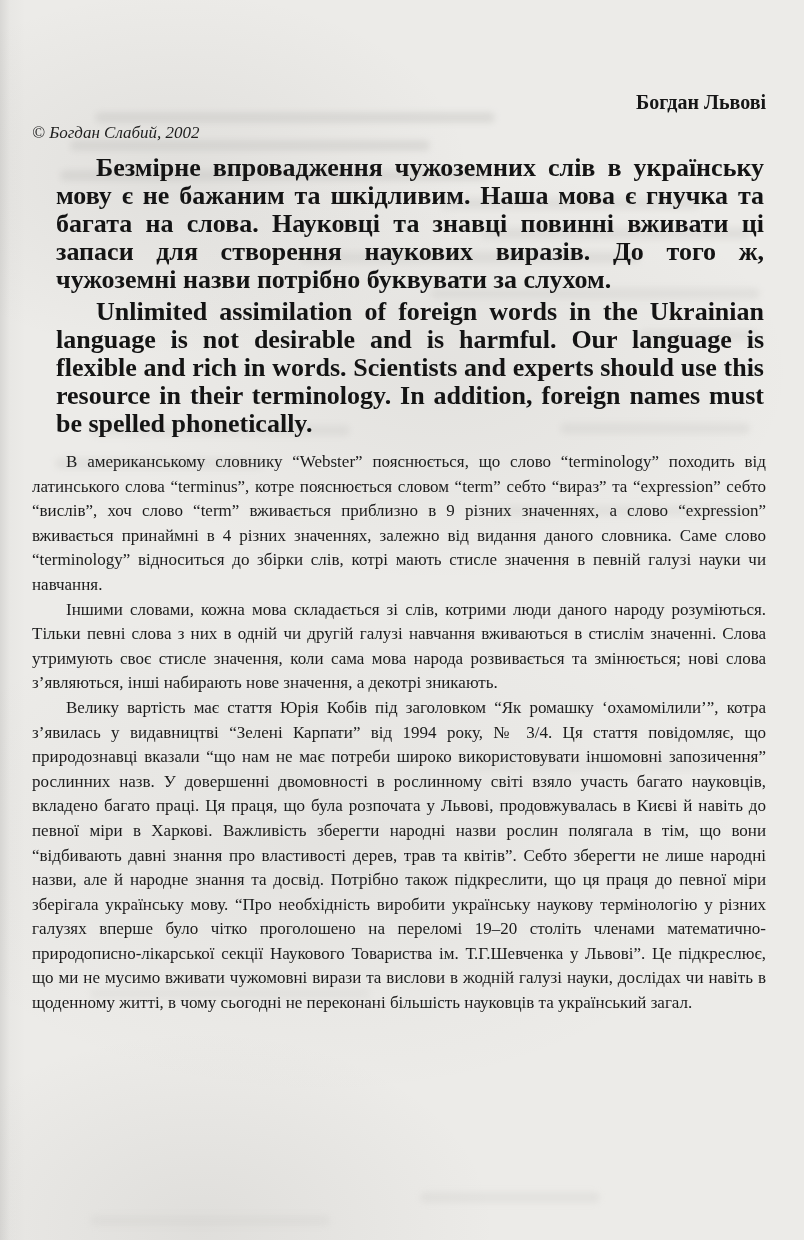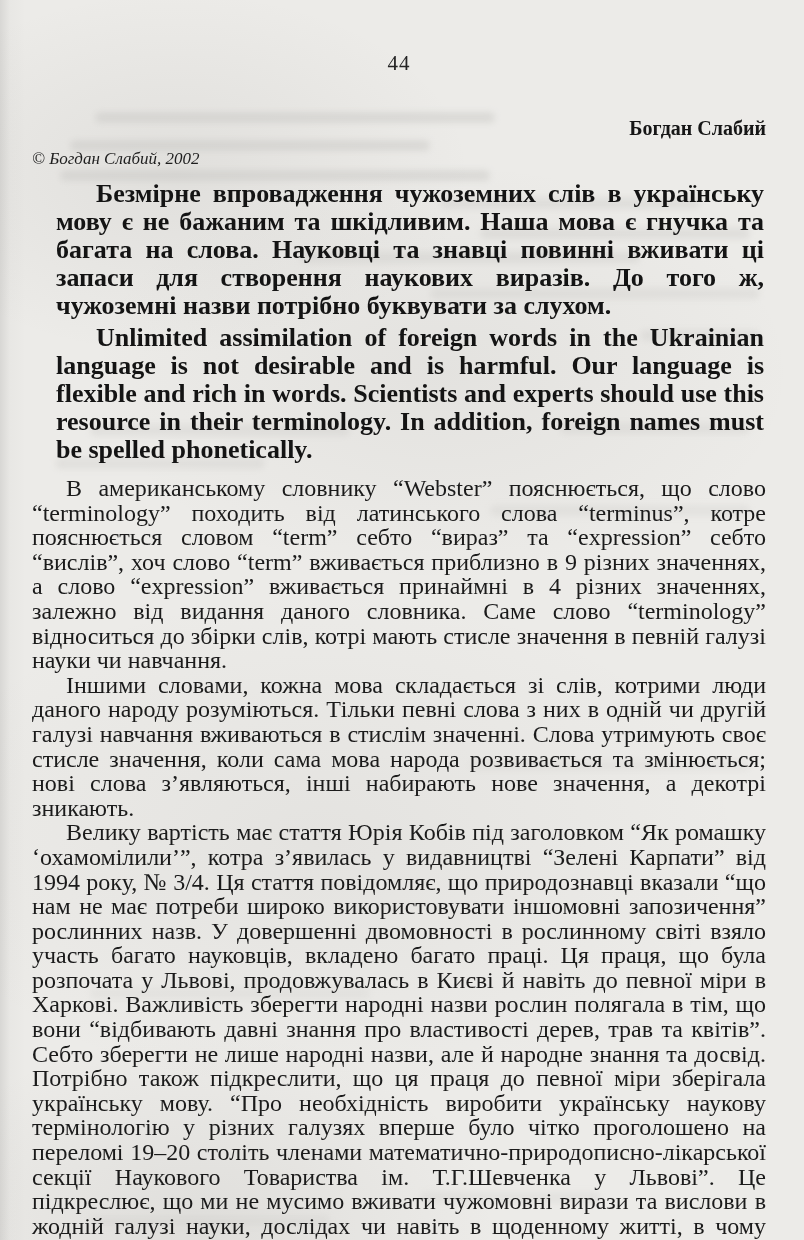--- a/index.html
+++ b/index.html
@@ -46,21 +46,21 @@
     font-size: 26px;
     line-height: 28px;
     text-align: justify;
     text-indent: 40px;
     color: #141414;
   }
   .abstract.en { margin-top: 4px; }
   .bodytext { margin-top: 12px; }
   .bodytext p {
     margin: 0;
-    font-size: 24px;
+    font-size: 17px;
     line-height: 24.6px;
     text-align: justify;
     text-indent: 34px;
     color: #1b1b1b;
   }
   
   .ghost {
     position: absolute;
     height: 11px;
     border-radius: 6px;
@@ -87,24 +87,23 @@
   <div class="ghost" style="left:560px; top:423px; width:190px; opacity:0.3;"></div>
   <div class="ghost" style="left:55px;  top:458px; width:210px; opacity:0.3;"></div>
   <div class="ghost" style="left:490px; top:505px; width:260px; opacity:0.25;"></div>
   <div class="ghost" style="left:470px; top:760px; width:280px; opacity:0.18;"></div>
   <div class="ghost" style="left:90px;  top:988px; width:280px; opacity:0.18;"></div>
   <div class="ghost" style="left:420px; top:1192px; width:180px; opacity:0.25;"></div>
   <div class="ghost" style="left:90px;  top:1215px; width:240px; opacity:0.2;"></div>
 
   <div class="content">
 
-    <div class="page-number">44</div>
 
     <div class="byline">
-      <div class="author">Богдан Слабий</div>
+      <div class="author">Богдан Львові</div>
     </div>
 
 
     <div class="copyright">© Богдан Слабий, 2002</div>
 
     <p class="abstract uk">Безмірне впровадження чужоземних слів в українську мову є не бажаним та шкідливим. Наша мова є гнучка та багата на слова. Науковці та знавці повинні вживати ці запаси для створення наукових виразів. До того ж, чужоземні назви потрібно буквувати за слухом.</p>
 
     <p class="abstract en">Unlimited assimilation of foreign words in the Ukrainian language is not desirable and is harmful. Our language is flexible and rich in words. Scientists and experts should use this resource in their terminology. In addition, foreign names must be spelled phonetically.</p>
 
     <div class="bodytext">

